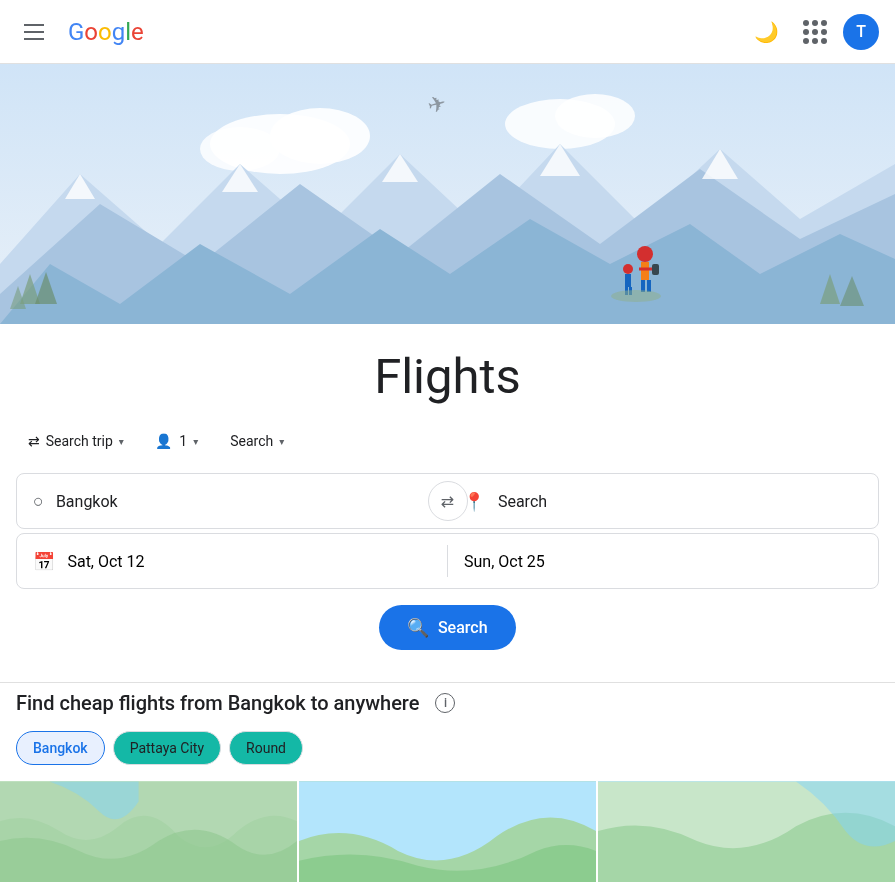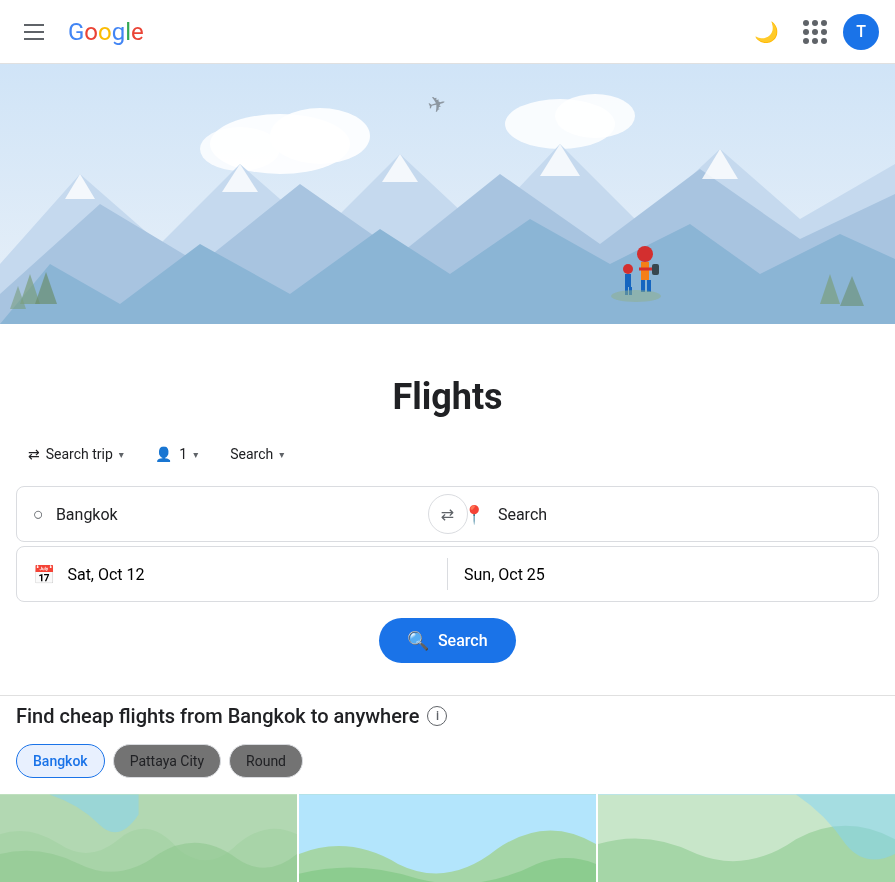--- a/index.html
+++ b/index.html
@@ -44,25 +44,24 @@
     }
 
     
     .content {
       background: #fff;
       padding-bottom: 20px;
     }
 
     .flights-title {
       text-align: center;
-      font-size: 36px;
-      font-weight: 700;
+      font-size: 49px;
+      font-weight: 400;
       color: #202124;
       padding: 24px 0 20px;
-      margin-top: 28px;
     }
 
     
     .trip-options {
       display: flex;
       align-items: center;
       gap: 8px;
       padding: 0 16px 16px;
     }
     .trip-option-btn {
@@ -165,21 +164,21 @@
       cursor: pointer;
       font-family: inherit;
     }
     .search-btn-icon { font-size: 18px; }
 
     
     .cheap-flights-section { padding: 0 16px; }
     .cheap-flights-title {
       display: flex;
       align-items: center;
-      gap: 8px;
+      gap: 16px;
       font-size: 20px;
       font-weight: 500;
       color: #202124;
       margin-bottom: 16px;
     }
     .info-icon {
       width: 20px;
       height: 20px;
       border-radius: 50%;
       border: 1.5px solid #5f6368;
@@ -199,21 +198,21 @@
       flex-wrap: wrap;
       margin-bottom: 16px;
     }
     .city-chip {
       padding: 8px 16px;
       border-radius: 20px;
       border: 1px solid #dadce0;
       font-size: 14px;
       cursor: pointer;
       color: #202124;
-      background: #737373;
+      background: #14b8a6;
       font-family: inherit;
     }
     .city-chip.active {
       background: #e8f0fe;
       border-color: #1a73e8;
       color: #1a73e8;
       font-weight: 500;
     }
 
     

